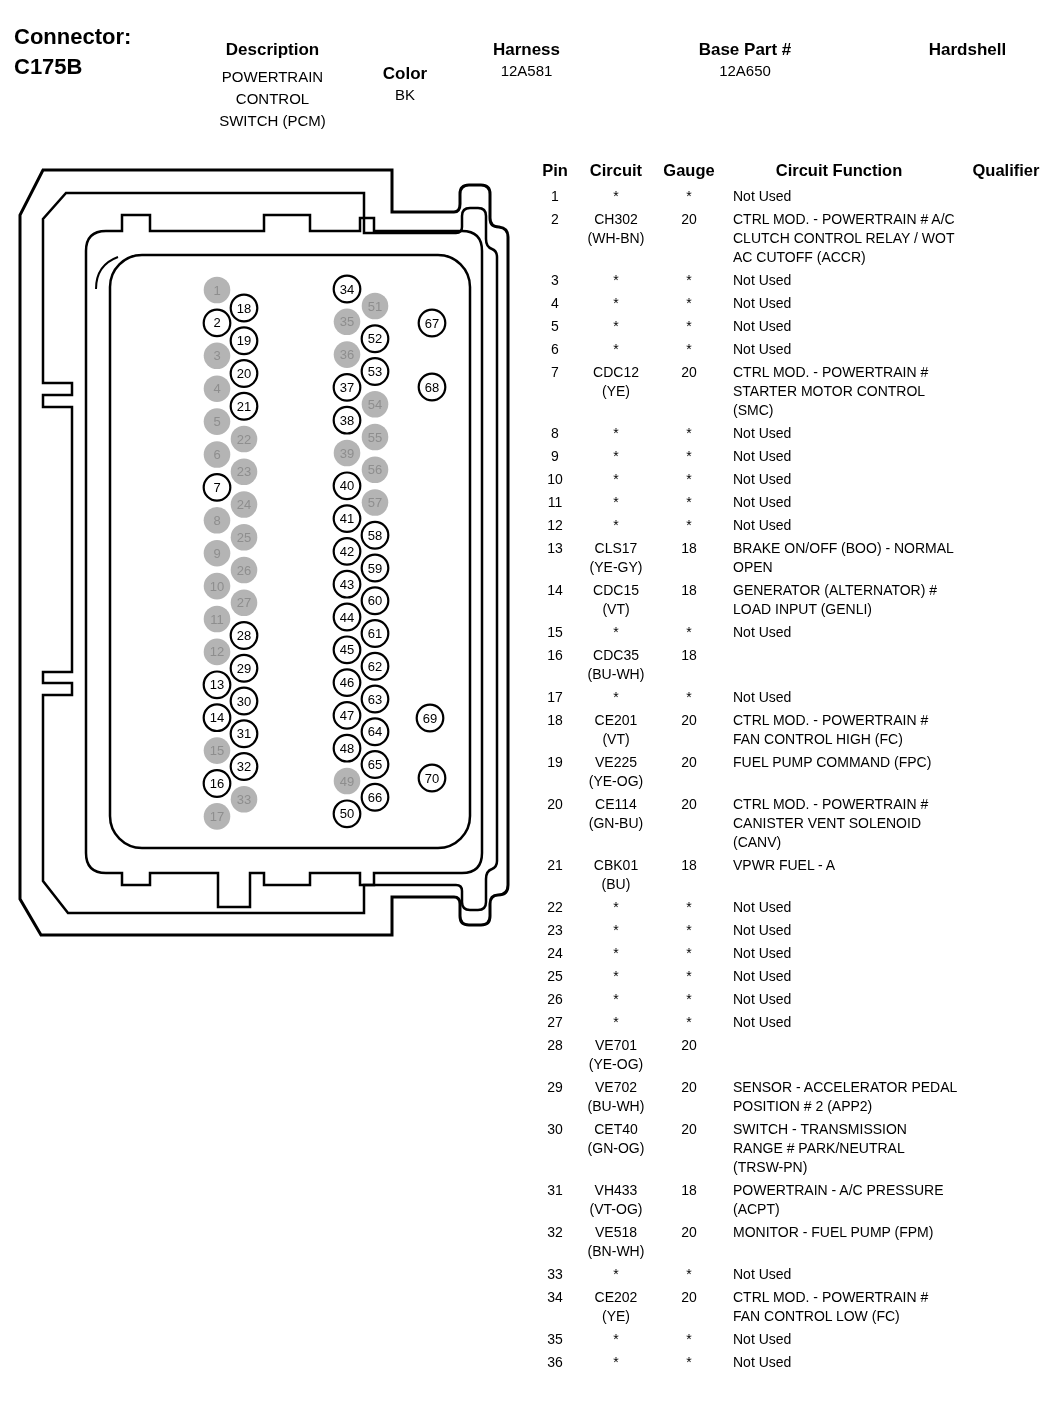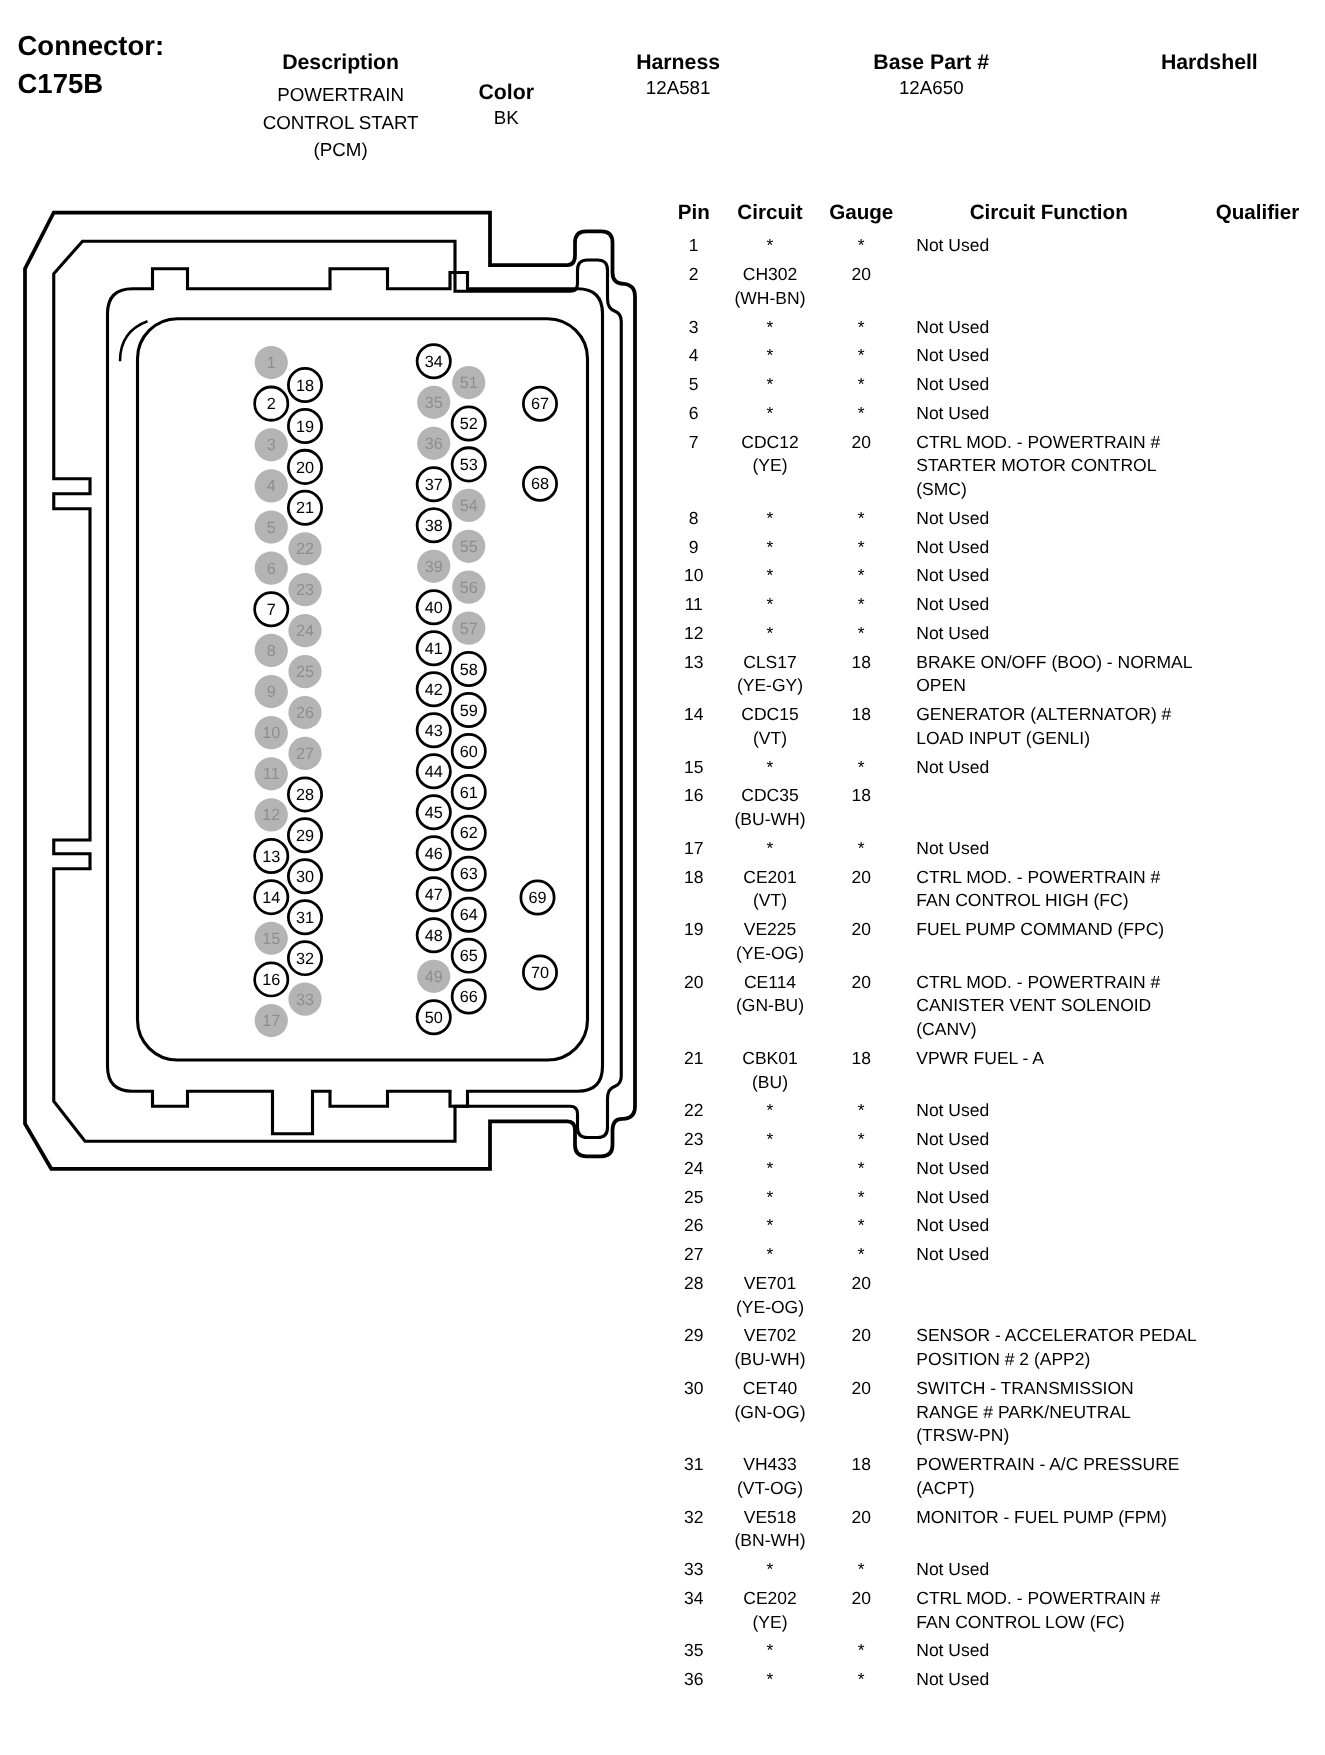--- a/index.html
+++ b/index.html
@@ -11,21 +11,21 @@
   }
   
   .hdr-abs { position:absolute; text-align:center; }
   .hdr-label { font-weight:bold; font-size:17px; line-height:20px;margin-top:28px; }
   .hdr-value { font-size:15px; line-height:22px; }
   #connector-block { left:14px; top:22px; text-align:left; }
   #connector-block .big { font-weight:bold; font-size:22px; line-height:30px; }
   #description-block { left:190px; top:12px; width:165px; }
   #description-block .hdr-value { width:132px; margin:6px auto 0; }
   #color-block { left:375px; top:36px; width:60px; }
-  #harness-block { left:480px; top:12px; width:125px; }
+  #harness-block { left:464px; top:12px; width:125px; }
   #basepart-block { left:680px; top:12px; width:130px; }
   #hardshell-block { left:905px; top:12px; width:125px; }
 
   
   #diagram { position:absolute; left:10px; top:155px; width:530px; height:820px; }
   .outline { fill:none; stroke:#000; }
   .pin-num { font-family:"Liberation Sans", sans-serif; font-size:13px; text-anchor:middle; }
 
   
   #pin-table { position:absolute; left:535px; top:160px; width:525px; }
@@ -43,21 +43,21 @@
 </head>
 <body>
 
 <div class="hdr-abs" id="connector-block">
   <div class="big">Connector:</div>
   <div class="big">C175B</div>
 </div>
 
 <div class="hdr-abs" id="description-block">
   <div class="hdr-label">Description</div>
-  <div class="hdr-value">POWERTRAIN CONTROL START (PCM)</div>
+  <div class="hdr-value">POWERTRAIN CONTROL SWITCH (PCM)</div>
 </div>
 
 <div class="hdr-abs" id="color-block">
   <div class="hdr-label">Color</div>
   <div class="hdr-value">BK</div>
 </div>
 
 <div class="hdr-abs" id="harness-block">
   <div class="hdr-label">Harness</div>
   <div class="hdr-value">12A581</div>
@@ -248,20 +248,21 @@
         <div class="cell-c">1</div>
         <div class="cell-c">*</div>
         <div class="cell-c">*</div>
         <div class="cell-func">Not Used</div>
         <div class="cell-c"></div>
       </div>
       <div class="trow">
         <div class="cell-c">2</div>
         <div class="cell-c">CH302<br>(WH-BN)</div>
         <div class="cell-c">20</div>
+        <div class="cell-func">CTRL MOD. - POWERTRAIN # A/C CLUTCH CONTROL RELAY / WOT AC CUTOFF (ACCR)</div>
         <div class="cell-c"></div>
       </div>
       <div class="trow">
         <div class="cell-c">3</div>
         <div class="cell-c">*</div>
         <div class="cell-c">*</div>
         <div class="cell-func">Not Used</div>
         <div class="cell-c"></div>
       </div>
       <div class="trow">

